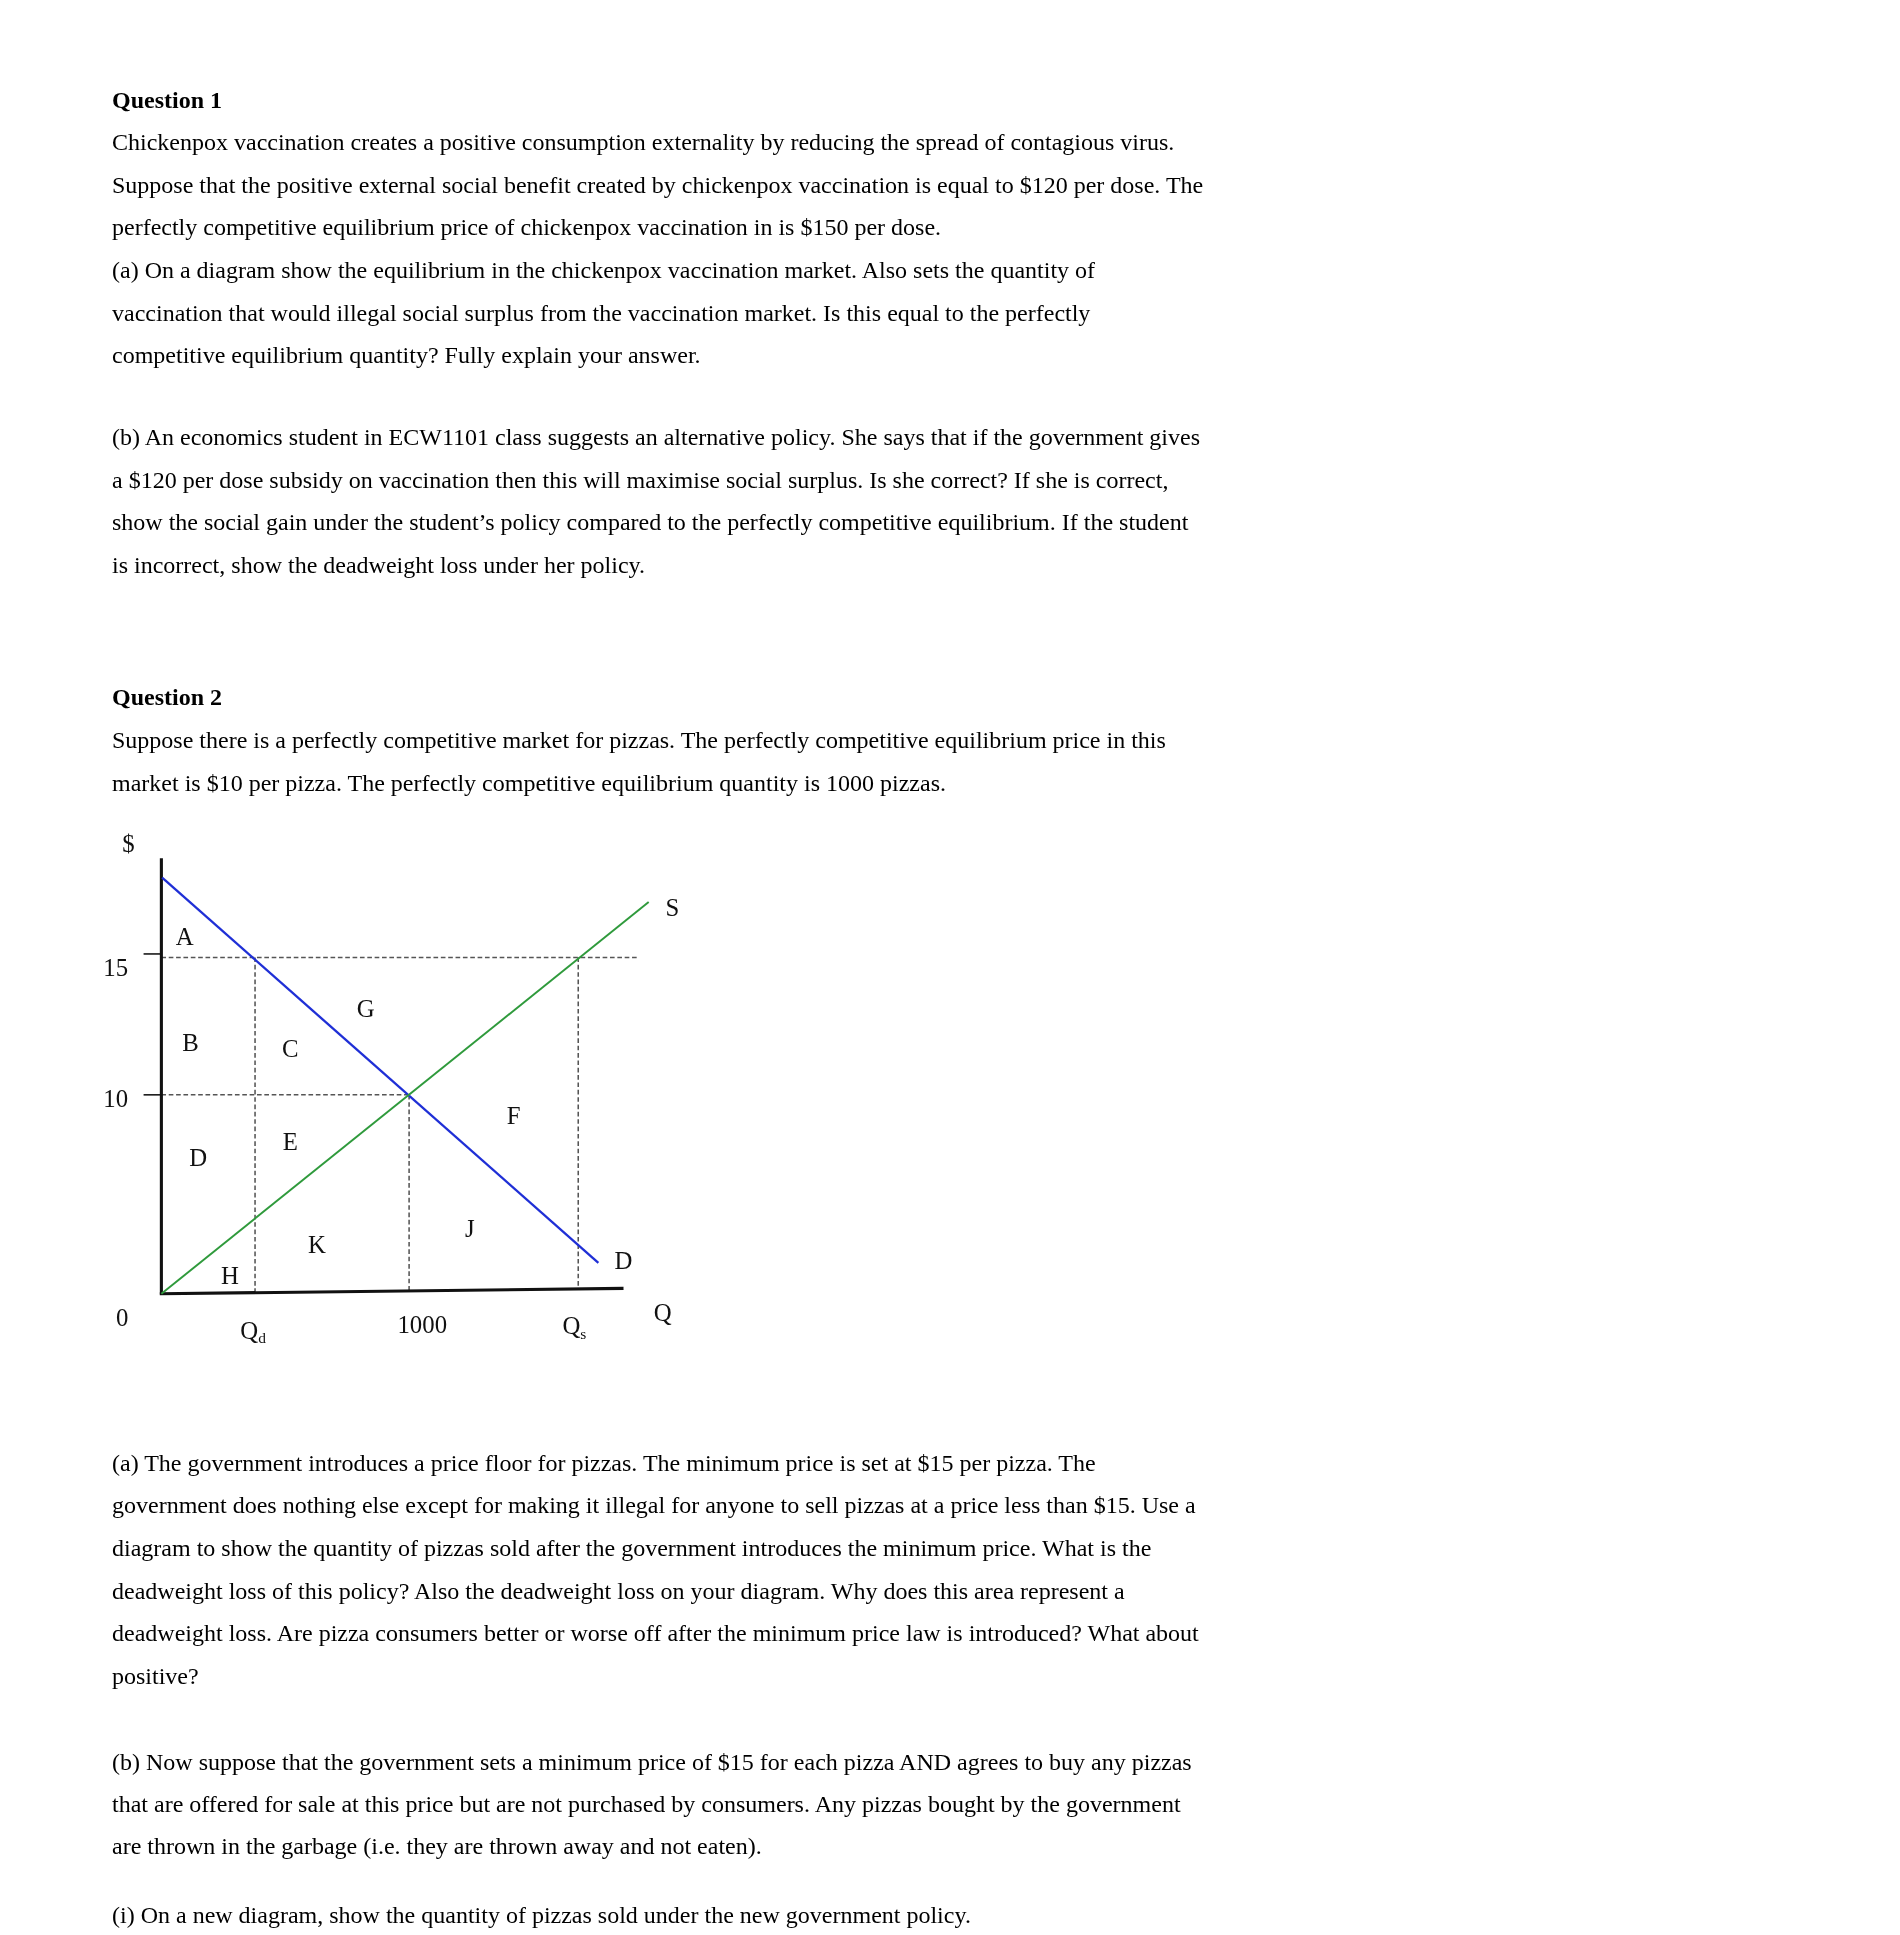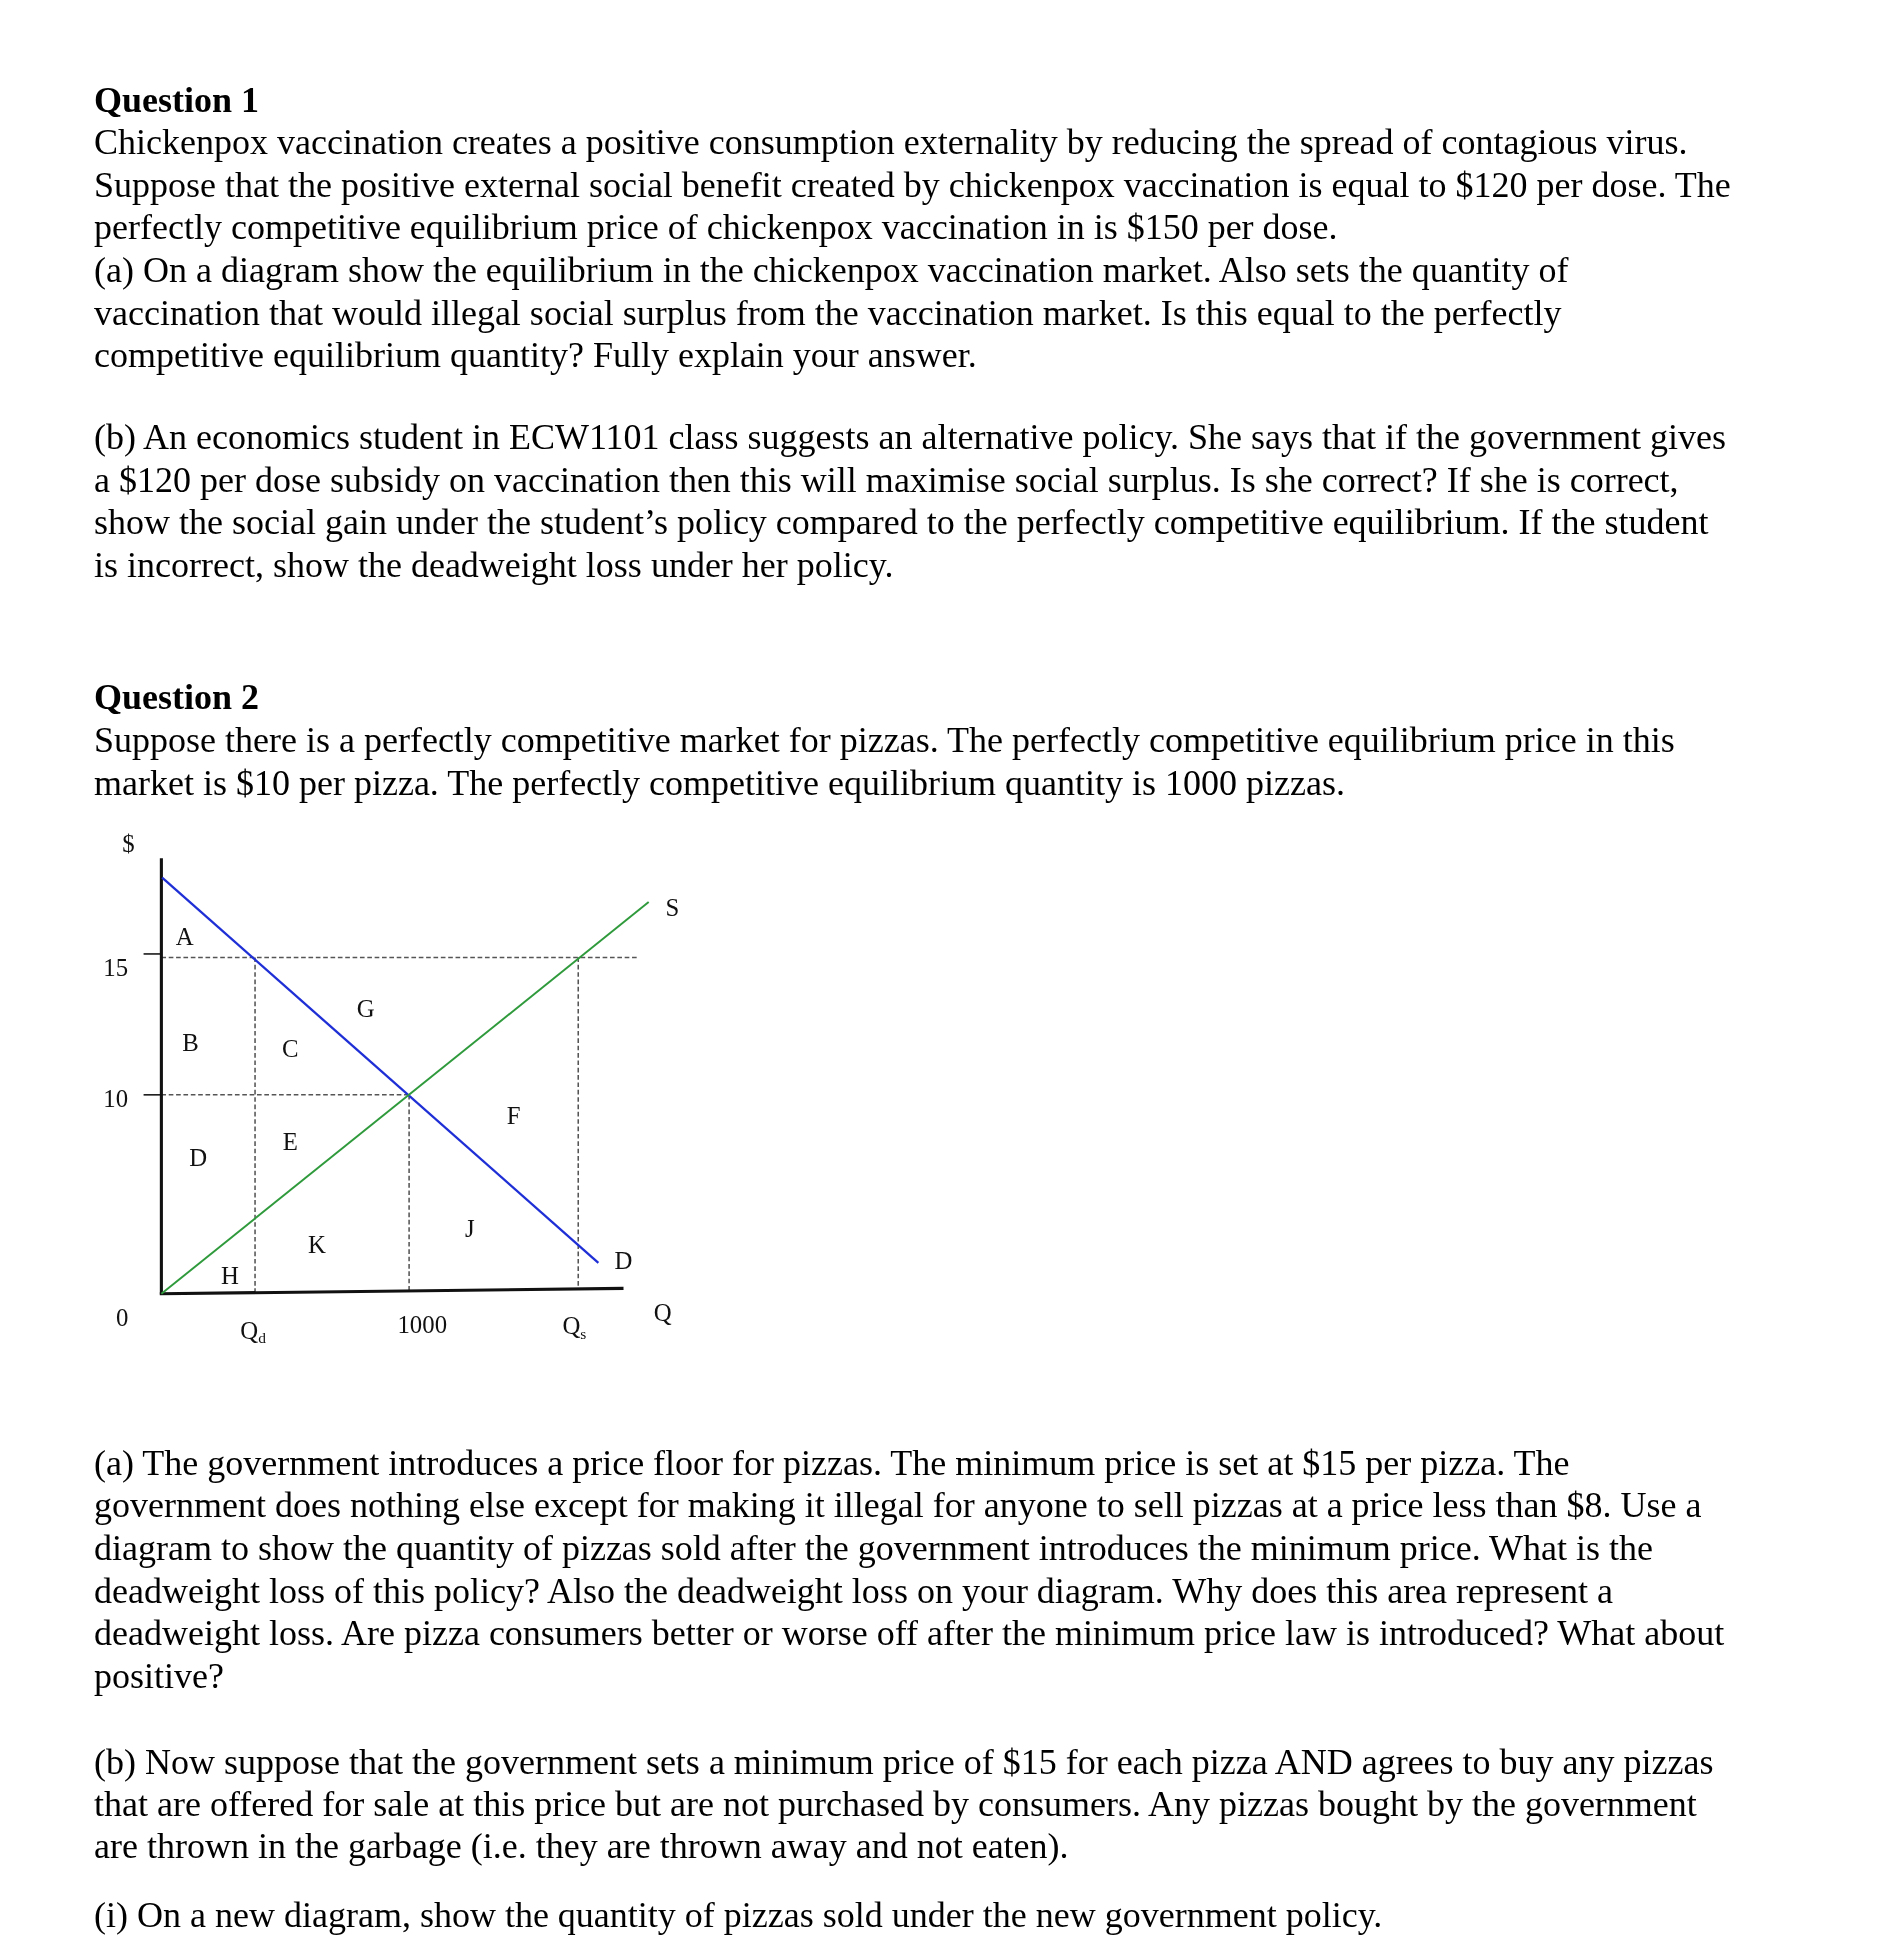--- a/index.html
+++ b/index.html
@@ -1,18 +1,18 @@
 <!DOCTYPE html>
 <html style="font-size:6.2px"><head>
 <meta charset="utf-8">
 <style>
   html, body { margin: 0; padding: 0; background: #ffffff; }
   body { width: 1901px; height: 2467px; position: relative; overflow: hidden;
          font-family: "Liberation Serif", "DejaVu Serif", serif; color: #000; }
-  .ln { position: absolute; left: 94px; white-space: nowrap; font-size: 36px;
+  .ln { position: absolute; left: 112px; white-space: nowrap; font-size: 24px;
         line-height: 43px; height: 43px; }
   .hd { font-weight: bold; }
   #diagram { position: absolute; left: 77px; top: 813px; width: 658px; height: 542px; }
   #diagram text { font-family: "Liberation Serif", "DejaVu Serif", serif; font-size: 64px; fill: #111; }
   #diagram .sub { font-size: 40px; }
 </style>
 </head>
 <body>
 
 <div class="ln hd" style="top:79px">Question 1</div>
@@ -70,21 +70,21 @@
   <text x="946" y="2626" text-anchor="middle">G</text>
   <text x="513" y="3012" text-anchor="middle">D</text>
   <text x="751" y="2971" text-anchor="middle">E</text>
   <text x="1328" y="2904" text-anchor="middle">F</text>
   <text x="595" y="3317" text-anchor="middle">H</text>
   <text x="820" y="3236" text-anchor="middle">K</text>
   <text x="1215" y="3196" text-anchor="middle">J</text>
 </svg>
 
 <div class="ln" style="top:1442px">(a) The government introduces a price floor for pizzas. The minimum price is set at $15 per pizza. The</div>
-<div class="ln" style="top:1484px">government does nothing else except for making it illegal for anyone to sell pizzas at a price less than $8. Use a</div>
+<div class="ln" style="top:1484px">government does nothing else except for making it illegal for anyone to sell pizzas at a price less than $15. Use a</div>
 <div class="ln" style="top:1527px">diagram to show the quantity of pizzas sold after the government introduces the minimum price. What is the</div>
 <div class="ln" style="top:1570px">deadweight loss of this policy? Also the deadweight loss on your diagram. Why does this area represent a</div>
 <div class="ln" style="top:1612px">deadweight loss. Are pizza consumers better or worse off after the minimum price law is introduced? What about</div>
 <div class="ln" style="top:1655px">positive?</div>
 
 <div class="ln" style="top:1741px">(b) Now suppose that the government sets a minimum price of $15 for each pizza AND agrees to buy any pizzas</div>
 <div class="ln" style="top:1783px">that are offered for sale at this price but are not purchased by consumers. Any pizzas bought by the government</div>
 <div class="ln" style="top:1825px">are thrown in the garbage (i.e. they are thrown away and not eaten).</div>
 
 <div class="ln" style="top:1894px">(i) On a new diagram, show the quantity of pizzas sold under the new government policy.</div>

